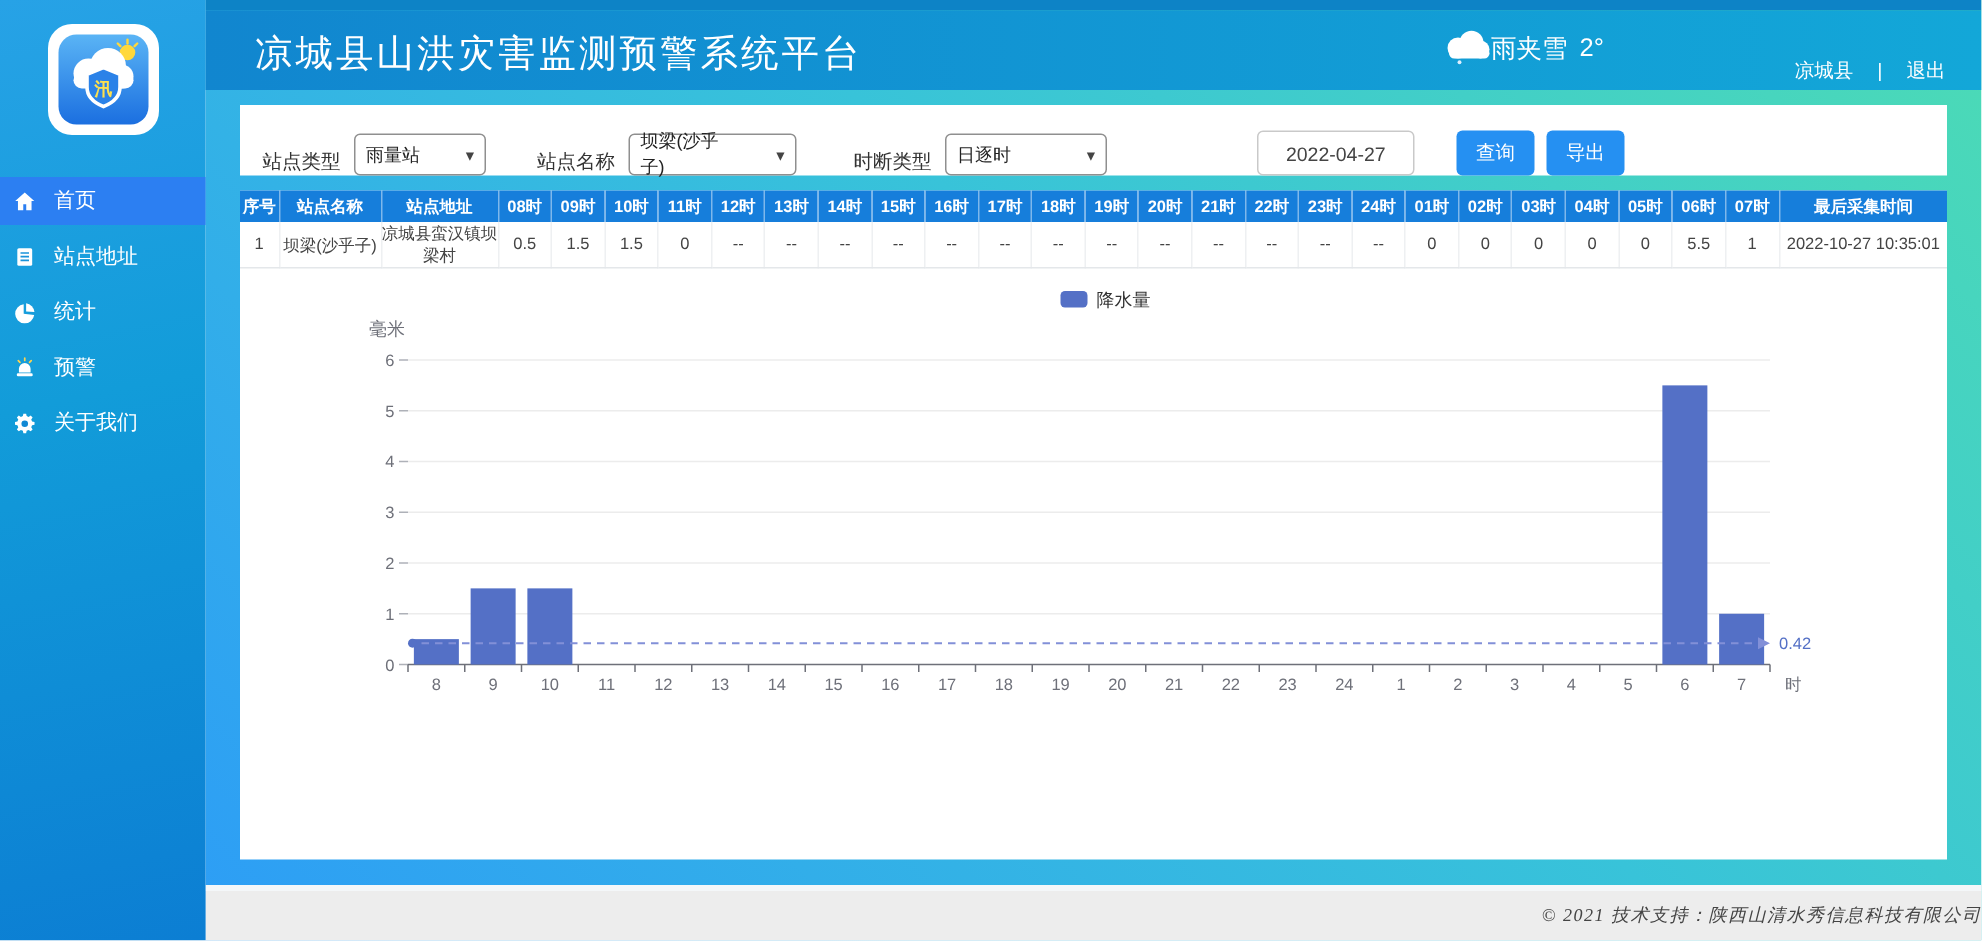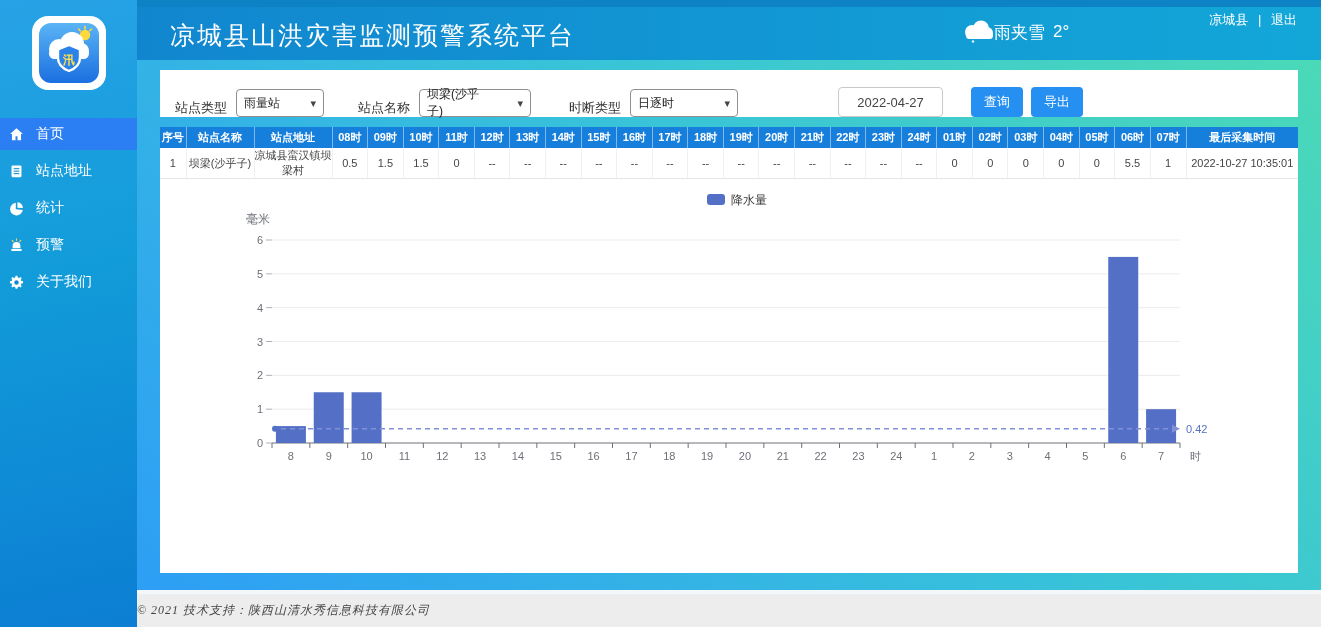--- a/index.html
+++ b/index.html
@@ -21,21 +21,21 @@
   .main { position:absolute; left:137px; top:0; width:1184px; height:627px;
     background:linear-gradient(45deg,#2d9df6 0%,#38c3d9 55%,#4cdbb5 100%); }
   .top-strip { position:absolute; left:0; top:0; width:100%; height:7px; background:#0d83c6; }
   .header { position:absolute; left:0; top:7px; width:100%; height:53px;
     background:linear-gradient(90deg,#1186cf 0%,#13a7d8 100%); }
   .page-title { position:absolute; left:33px; top:12px; color:#fff; font-size:25px;
     font-weight:500; letter-spacing:2px; }
   .weather { position:absolute; left:825px; top:13px; display:flex; align-items:center;
     color:#fff; font-size:17px; }
   .weather .temp { margin-left:8px; }
-  .user-area { position:absolute; right:24px; top:4px; color:#fff; font-size:13px; }
+  .user-area { position:absolute; right:24px; top:31px; color:#fff; font-size:13px;font-family:Liberation Mono, monospace; }
   .user-area span { cursor:pointer; }
   .user-area .sep { margin:0 6px; cursor:default; }
 
   
   .filter-panel { position:absolute; left:23px; top:70px; width:1138px; height:47px;
     background:#fff; display:flex; align-items:flex-end; font-size:13px; color:#333; }
   .f-label { margin-left:15px; }
   .f-label.l2 { margin-left:34px; }
   .f-label.l3 { margin-left:38px; }
   .select { margin-left:9px; height:28px; border:1px solid #8f8f8f; border-radius:4px;
@@ -63,21 +63,21 @@
   td { font-size:11px; color:#444; height:23px; text-align:center;
     border-right:1px solid #eef0f2; border-bottom:1px solid #e4e7ea; background:#fff; }
   td:last-child { border-right:none; }
 
   #chart-svg { position:absolute; left:0; top:50px; }
   .chart-txt { font-family:"Liberation Sans","DejaVu Sans",sans-serif; }
 
   
   .footer { position:absolute; left:0; top:590px; width:100%; height:37px;
     background:#ededed; border-top:4px solid #f4f7f9; display:flex; align-items:center;
-    justify-content:flex-start; }
+    justify-content:flex-end; }
   .footer span { font-family:"Liberation Serif","DejaVu Serif",serif; font-style:italic;
     font-size:12px; color:#444; letter-spacing:1px; }
 </style>
 </head>
 <body>
 
 <div class="page">
 
   <aside class="sidebar">
     <div class="logo">

